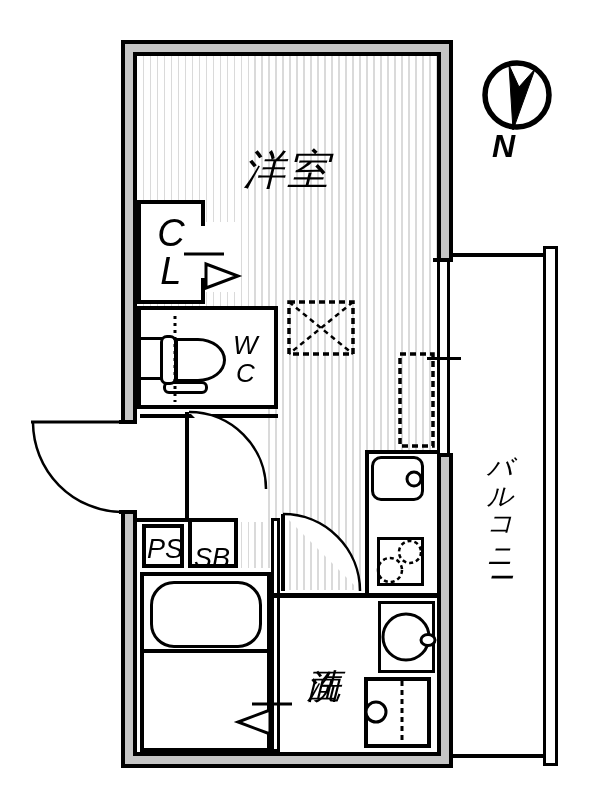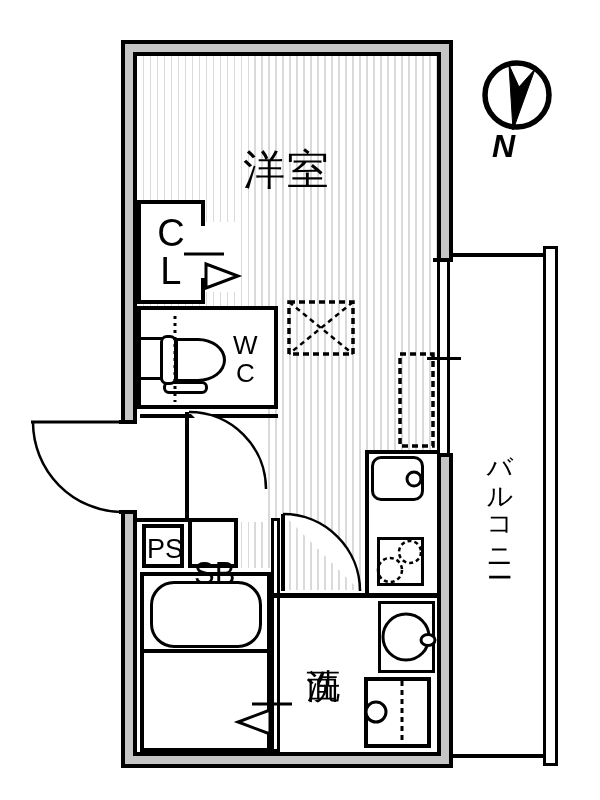--- a/index.html
+++ b/index.html
@@ -6,21 +6,21 @@
   #stage{position:relative;width:600px;height:800px;background:#fff;overflow:hidden;
          font-family:"Liberation Sans",sans-serif;color:#000;}
   .bk{position:absolute;background:#000;}
   .gy{position:absolute;background:#c5c5c5;}
   .wt{position:absolute;background:#fff;}
   .stripes{position:absolute;
     background:repeating-linear-gradient(90deg,#fff 0,#fff 5.5px,#dadada 5.5px,#dadada 7px);}
   .bx{position:absolute;background:#fff;border:4px solid #000;box-sizing:border-box;}
   .bx3{position:absolute;background:#fff;border:3px solid #000;box-sizing:border-box;}
   .ln{position:absolute;background:#000;}
-  .lbl{position:absolute;white-space:nowrap;line-height:1.05;}
+  .lbl{position:absolute;white-space:nowrap;line-height:1.05;font-style:italic;}
   .vt{writing-mode:vertical-rl;text-orientation:upright;}
   svg{position:absolute;left:0;top:0;}
 </style>
 </head>
 <body>
 
 <div id="stage">
 
   <div class="bk" style="left:121px;top:40px;width:332px;height:728px;"></div>
   <div class="gy" style="left:125px;top:44px;width:324px;height:720px;"></div>
@@ -121,18 +121,18 @@
     <line x1="175" y1="316" x2="175" y2="402" stroke="#000" stroke-width="3" stroke-dasharray="3,4"></line>
 
     <circle cx="517" cy="95" r="32" fill="#fff" stroke="#000" stroke-width="5.5"></circle>
     <polygon points="509,65 519,87 535,69 513,130" fill="#000" stroke="#000" stroke-width="1"></polygon>
   </svg>
 
   <div class="lbl" style="left:243px;top:148px;font-size:42px;letter-spacing:2px;">洋室</div>
   <div class="lbl vt" style="left:150px;top:212px;font-size:38px;letter-spacing:-4px;">CL</div>
   <div class="lbl vt" style="left:231px;top:330px;font-size:26px;letter-spacing:-2px;">WC</div>
   <div class="lbl" style="left:147px;top:535px;font-size:27px;">PS</div>
-  <div class="lbl" style="left:194px;top:558px;font-size:31px;">SB</div>
+  <div class="lbl" style="left:194px;top:544px;font-size:27px;">SB</div>
   <div class="lbl vt" style="left:305px;top:642px;font-size:34px;letter-spacing:3px;">洗面</div>
   <div class="lbl vt" style="left:486px;top:438px;font-size:26px;letter-spacing:2px;">バルコニー</div>
   <div class="lbl" style="left:492px;top:130px;font-size:32px;font-weight:bold;font-style:italic;">N</div>
 
 </div>
 
 </body></html>

